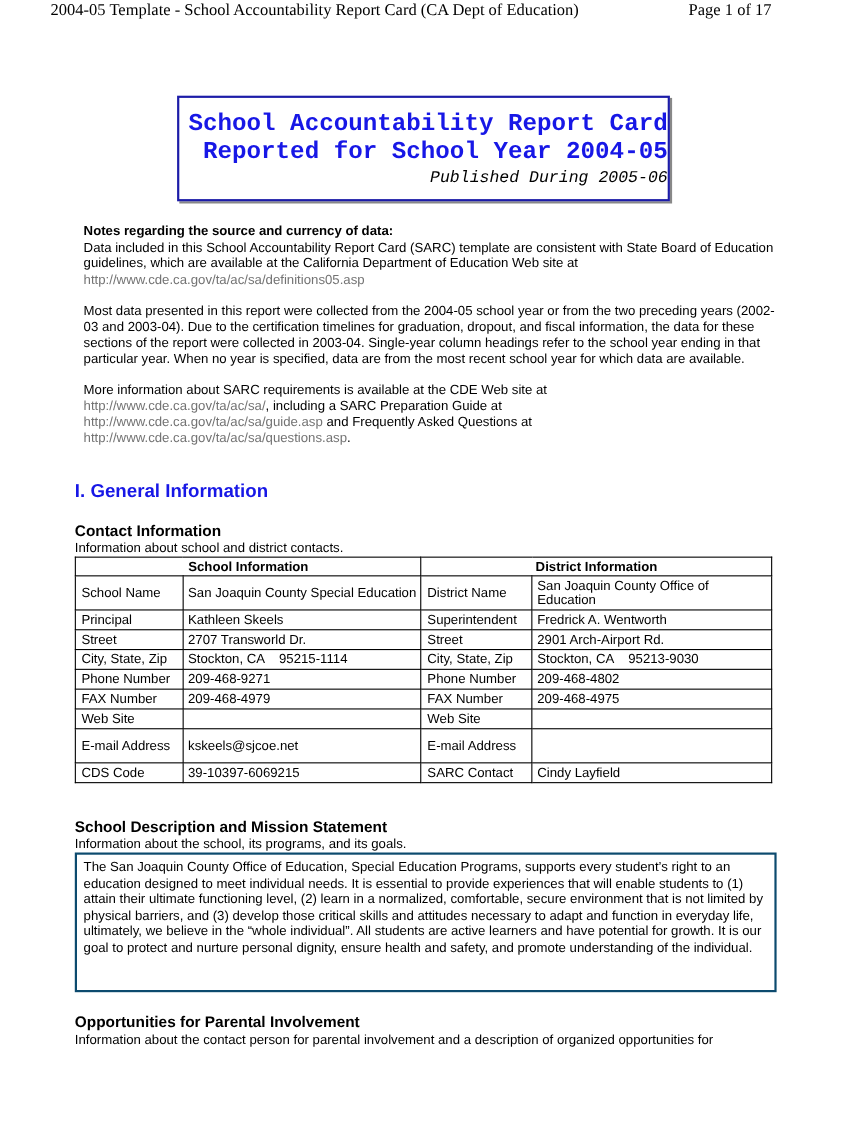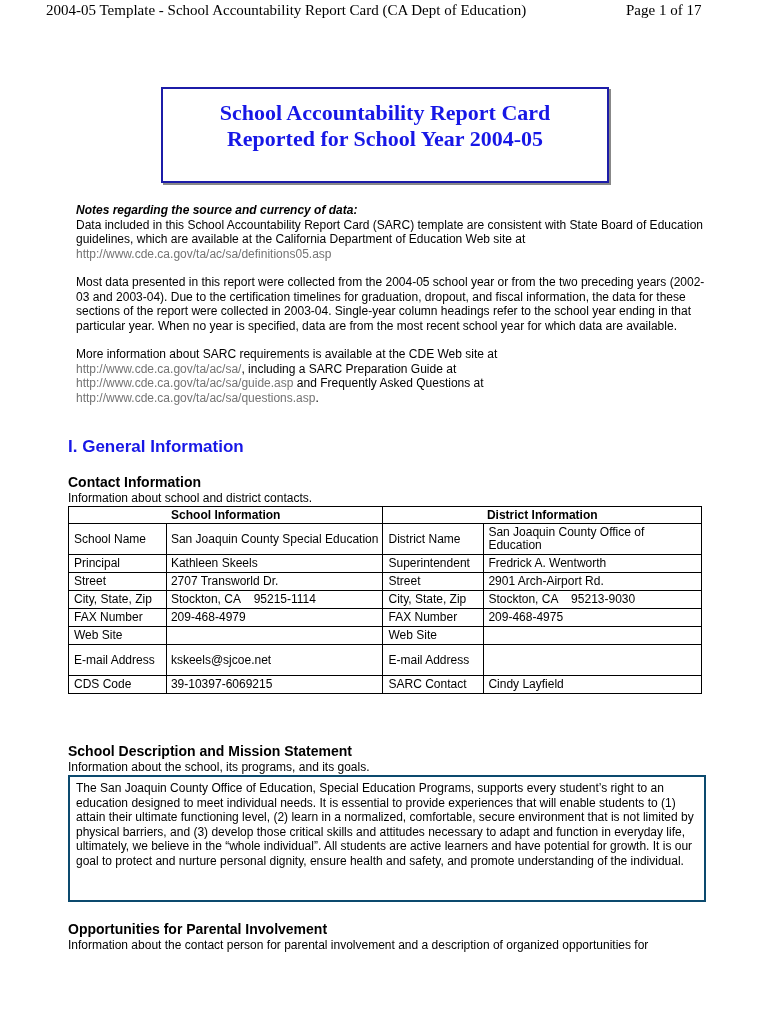--- a/index.html
+++ b/index.html
@@ -2,29 +2,29 @@
 <html><head>
 <meta charset="utf-8">
 <style>
   html, body { margin: 0; padding: 0; background: #ffffff; }
   body { width: 770px; height: 1024px; position: relative; overflow: hidden; color: #000; }
   .hdr { position: absolute; top: 0; left: 0; width: 770px; height: 22px; font-family: "Liberation Serif", serif; font-size: 15px; }
   .hdr .l { position: absolute; left: 46px; top: 2px; }
   .hdr .r { position: absolute; left: 626px; top: 2px; }
   .ftr { position: absolute; left: 46px; top: 1028px; font-family: "Liberation Serif", serif; font-size: 15px; white-space: nowrap; }
 
-  .titlebox { position: absolute; left: 161px; top: 87px; width: 444px; height: 92px; border: 2px solid #1c1ca8; box-shadow: 2px 2px 0 #888; background: #fff; text-align: center; font-family: Liberation Serif, serif; }
+  .titlebox { position: absolute; left: 161px; top: 87px; width: 444px; height: 92px; border: 2px solid #1c1ca8; box-shadow: 2px 2px 0 #888; background: #fff; text-align: right; font-family: Liberation Mono, monospace; }
   .titlebox .t1 { color: #1717e6; font-weight: bold; font-size: 22px; margin-top: 11px; line-height: 26px; }
   .titlebox .t2 { color: #1717e6; font-weight: bold; font-size: 22px; line-height: 26px; }
   .titlebox .t3 { font-style: italic; font-size: 15px; line-height: 20px; }
 
   .sans { font-family: "Liberation Sans", sans-serif; }
   .notes { position: absolute; left: 76px; top: 203px; width: 630px; font-size: 12px; line-height: 14.5px; }
   .notes p { margin: 0 0 14px 0; }
-  .notes .b { font-weight: bold; font-style: italic; }
+  .notes .b { font-weight: bold; }
   a.lnk { color: #737373; text-decoration: none; }
 
   .sec1 { position: absolute; left: 68px; top: 437px; font-size: 17px; font-weight: bold; color: #1717e6; }
   .h2 { position: absolute; left: 68px; font-size: 14px; font-weight: bold; }
   .sub { position: absolute; left: 68px; font-size: 12px; }
 
   table.ci { position: absolute; left: 68px; top: 506px; width: 634px; border-collapse: collapse; font-size: 12px; padding-left: 40px; }
   table.ci td, table.ci th { border: 1.5px solid #000; padding: 0 4px; height: 17px; line-height: 13px; vertical-align: middle; text-align: left; }
   table.ci th { text-align: center; font-weight: bold; height: 16px; }
   table.ci td.lab { font-weight: normal; padding-left: 5px; white-space: nowrap; }
@@ -37,20 +37,21 @@
 <body>
 
 <div class="hdr">
   <span class="l">2004-05 Template - School Accountability Report Card (CA Dept of Education)</span>
   <span class="r">Page 1 of 17</span>
 </div>
 
 <div class="titlebox">
   <div class="t1">School Accountability Report Card</div>
   <div class="t2">Reported for School Year 2004-05</div>
+  <div class="t3">Published During 2005-06</div>
 </div>
 
 <div class="notes sans">
   <p>
     <span class="b">Notes regarding the source and currency of data:</span><br>
     <span>Data included in this School Accountability Report Card (SARC) template are consistent with State Board of Education guidelines, which are available at the California Department of Education Web site at</span><br>
     <a class="lnk" href="#">http://www.cde.ca.gov/ta/ac/sa/definitions05.asp</a>
   </p>
   <p>Most data presented in this report were collected from the 2004-05 school year or from the two preceding years (2002-03 and 2003-04). Due to the certification timelines for graduation, dropout, and fiscal information, the data for these sections of the report were collected in 2003-04. Single-year column headings refer to the school year ending in that particular year. When no year is specified, data are from the most recent school year for which data are available.</p>
   <p>
@@ -96,20 +97,26 @@
     <td class="lab">Street</td>
     <td class="val">2901 Arch-Airport Rd.</td>
   </tr>
   <tr>
     <td class="lab">City, State, Zip</td>
     <td class="val" style="white-space:pre">Stockton, CA    95215-1114</td>
     <td class="lab">City, State, Zip</td>
     <td class="val" style="white-space:pre">Stockton, CA    95213-9030</td>
   </tr>
   <tr>
+    <td class="lab">Phone Number</td>
+    <td class="val">209-468-9271</td>
+    <td class="lab">Phone Number</td>
+    <td class="val">209-468-4802</td>
+  </tr>
+  <tr>
     <td class="lab">FAX Number</td>
     <td class="val">209-468-4979</td>
     <td class="lab">FAX Number</td>
     <td class="val">209-468-4975</td>
   </tr>
   <tr>
     <td class="lab">Web Site</td>
     <td class="val"></td>
     <td class="lab">Web Site</td>
     <td class="val"></td>

